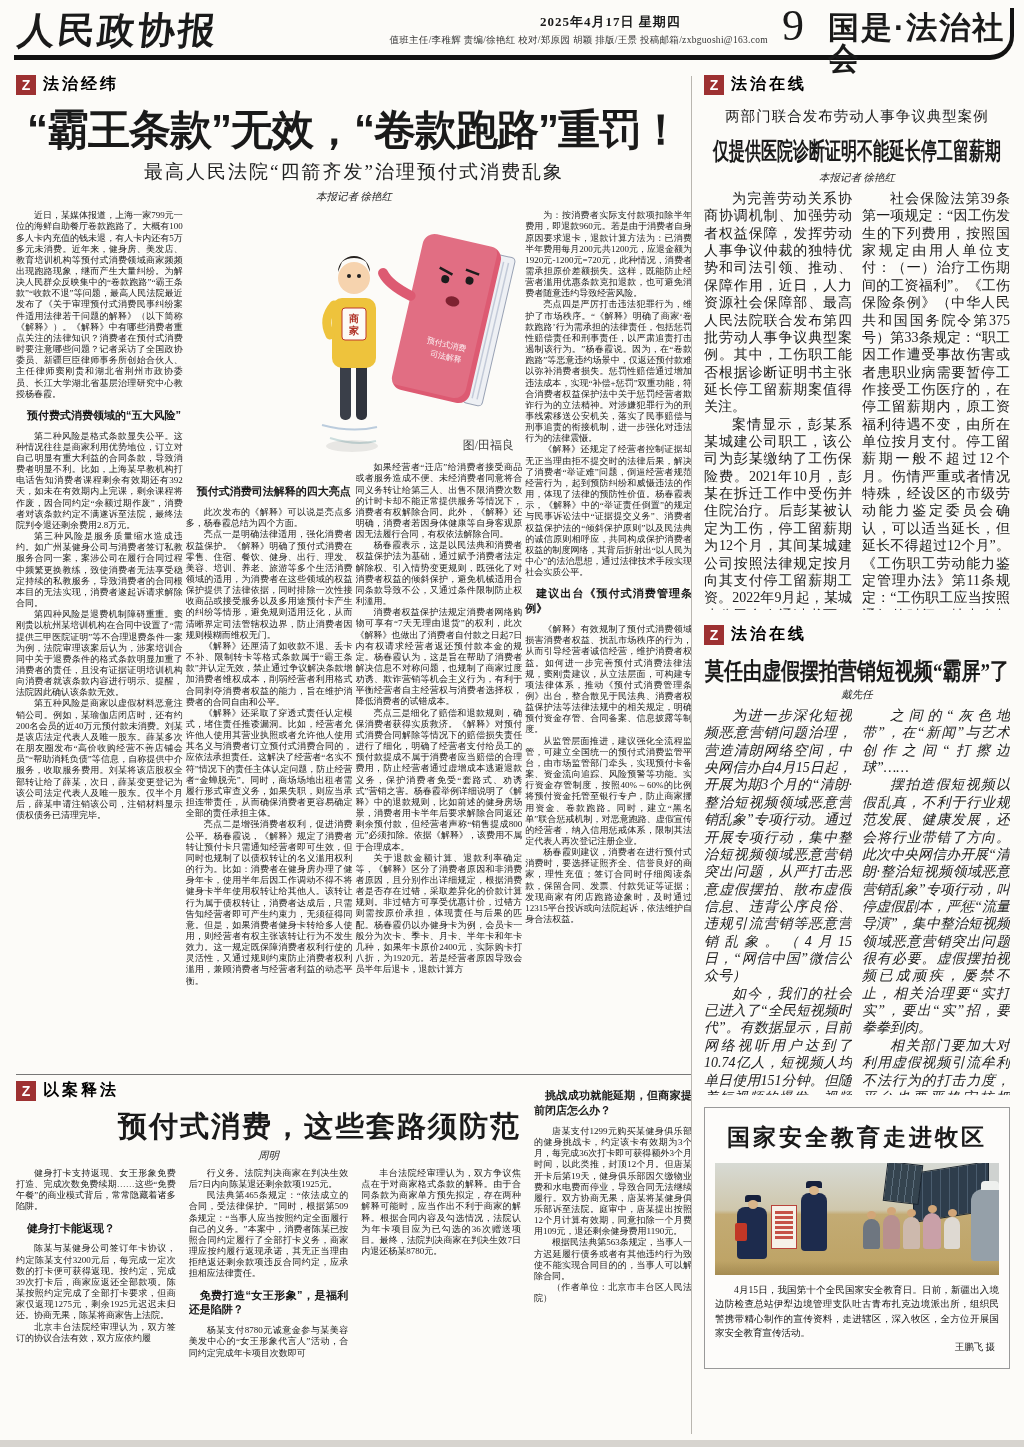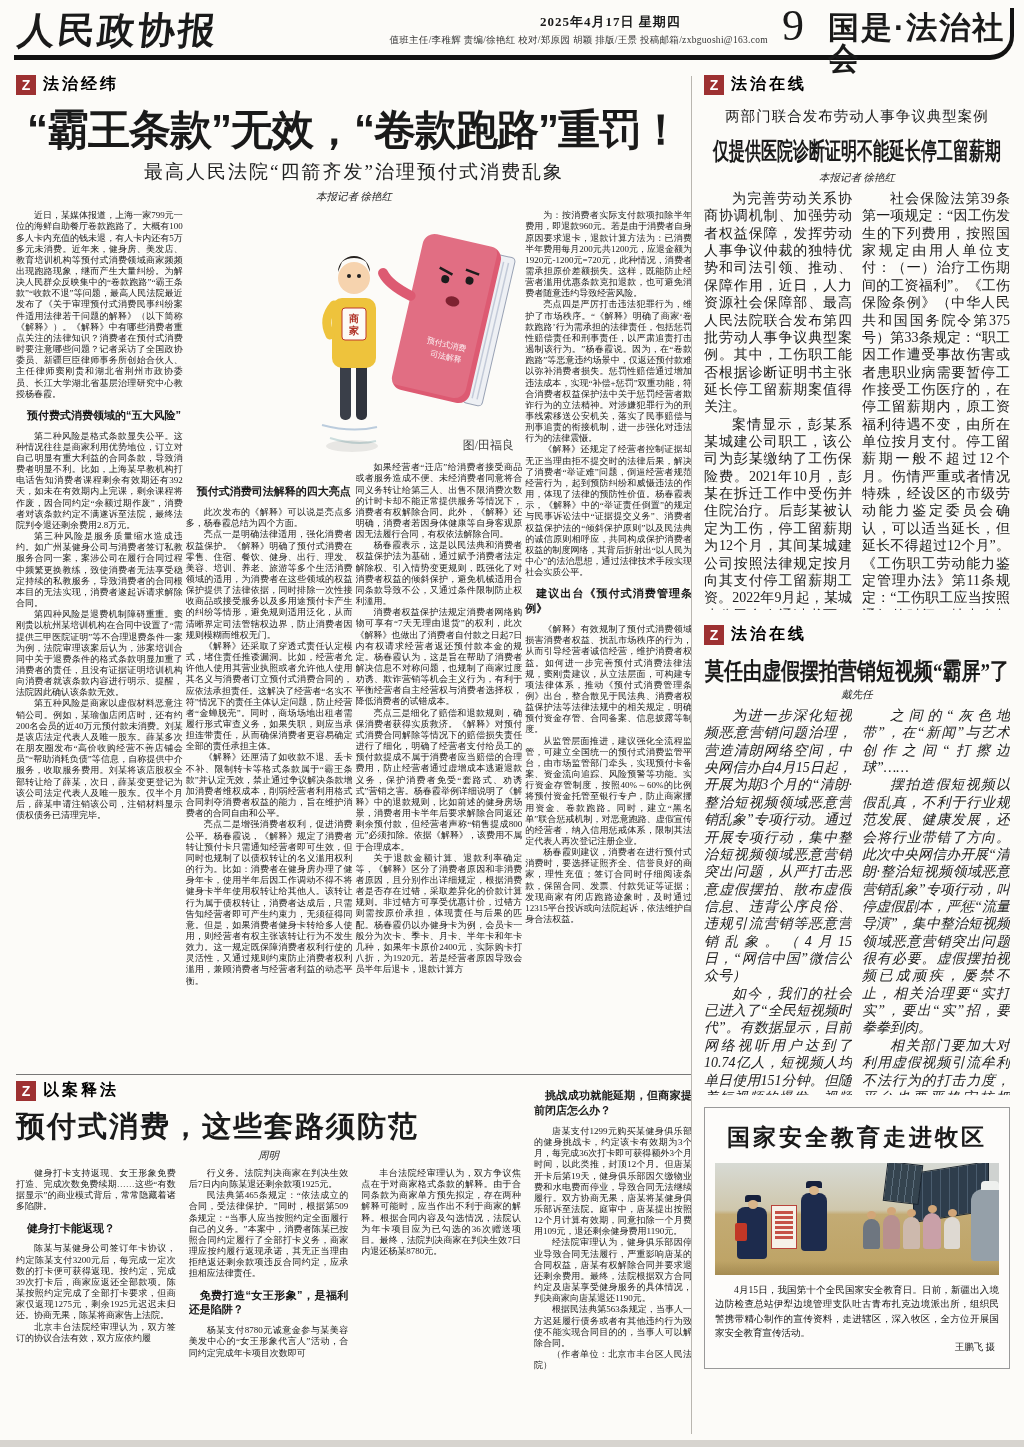--- a/index.html
+++ b/index.html
@@ -26,21 +26,21 @@
   .ncol{flex:1;overflow:hidden;font-size:9px;line-height:1.24;text-align:justify;}
   .sp2{height:266px;}
   .sp3{height:252px;}
   .cartoon{position:absolute;left:296px;top:0;width:212px;height:258px;}
   .cartoon svg{display:block;}
   .cartoon-caption{position:absolute;right:10px;bottom:14px;font-size:12px;color:#444;}
   .left-divider{border-top:1px solid #777;margin:8px 0 5px;}
   
   .case-sec{display:flex;gap:13px;}
   .case-left{flex:1;min-width:0;}
-  .case-headline{font:700 29px/1.2 "Liberation Serif",serif;text-align:left;letter-spacing:2px;margin:8px 0 2px;white-space:nowrap;}
+  .case-headline{font:700 29px/1.2 "Liberation Serif",serif;text-align:right;letter-spacing:2px;margin:8px 0 2px;white-space:nowrap;}
   .case-cols{display:flex;gap:13px;height:232px;overflow:hidden;font-size:9px;line-height:1.24;text-align:justify;}
   .case-col{flex:1;overflow:hidden;}
   .case-col4{width:158px;flex:none;height:328px;overflow:hidden;font-size:9px;line-height:1.24;text-align:justify;}
   
   .vdivider{position:absolute;left:691px;top:76px;height:1358px;width:1px;background:#b9b6b0;}
   .sidebar{position:absolute;left:704px;top:74px;width:306px;}
   .kicker{text-align:center;font:400 14.5px "Liberation Serif",serif;letter-spacing:1px;margin:12px 0 0;}
   .a1-headline{font:900 16px "Liberation Serif",serif;text-align:center;white-space:nowrap;transform:scaleY(1.5);transform-origin:center top;margin:10px 0 0;height:30px;}
   .scols{display:flex;gap:10px;overflow:hidden;font-size:14px;line-height:1.24;text-align:justify;}
   .scol{flex:1;overflow:hidden;}
@@ -112,22 +112,22 @@
           <p class="para">第三种风险是服务质量缩水造成违约。如广州某健身公司与消费者签订私教服务合同一案，案涉公司在履行合同过程中频繁更换教练，致使消费者无法享受稳定持续的私教服务，导致消费者的合同根本目的无法实现，消费者遂起诉请求解除合同。</p>
           <p class="para">第四种风险是退费机制障碍重重。窦刚贵以杭州某培训机构在合同中设置了“需提供三甲医院证明”等不合理退费条件一案为例，法院审理该案后认为，涉案培训合同中关于退费条件的格式条款明显加重了消费者的责任，且没有证据证明培训机构向消费者就该条款内容进行明示、提醒，法院因此确认该条款无效。</p>
           <p class="para">第五种风险是商家以虚假材料恶意注销公司。例如，某瑜伽店闭店时，还有约200名会员的近40万元预付款未消费。刘某是该店法定代表人及唯一股东。薛某多次在朋友圈发布“高价收购经营不善店铺会员”“帮助消耗负债”等信息，自称提供中介服务，收取服务费用。刘某将该店股权全部转让给了薛某，次日，薛某变更登记为该公司法定代表人及唯一股东。仅半个月后，薛某申请注销该公司，注销材料显示债权债务已清理完毕。</p>
         </div>
       <div class="ncol">
         <div class="sp2"></div>
         <div>
             <div class="subhead">预付式消费司法解释的四大亮点</div>
             <p class="para">此次发布的《解释》可以说是亮点多多，杨春霞总结为四个方面。</p>
             <p class="para">亮点一是明确法律适用，强化消费者权益保护。《解释》明确了预付式消费在零售、住宿、餐饮、健身、出行、理发、美容、培训、养老、旅游等多个生活消费领域的适用，为消费者在这些领域的权益保护提供了法律依据，同时排除一次性接收商品或接受服务以及多用途预付卡产生的纠纷等情形，避免规则适用泛化，从而清晰界定司法管辖权边界，防止消费者因规则模糊而维权无门。</p>
+            <p class="para">《解释》还厘清了如收款不退、丢卡不补、限制转卡等格式条款属于“霸王条款”并认定无效，禁止通过争议解决条款增加消费者维权成本，削弱经营者利用格式合同剥夺消费者权益的能力，旨在维护消费者的合同自由和公平。</p>
             <p class="para">《解释》还采取了穿透式责任认定模式，堵住责任推诿漏洞。比如，经营者允许他人使用其营业执照或者允许他人使用其名义与消费者订立预付式消费合同的，应依法承担责任。这解决了经营者“名实不符”情况下的责任主体认定问题，防止经营者“金蝉脱壳”。同时，商场场地出租者需履行形式审查义务，如果失职，则应当承担连带责任，从而确保消费者更容易确定全部的责任承担主体。</p>
-            <p class="para">《解释》还厘清了如收款不退、丢卡不补、限制转卡等格式条款属于“霸王条款”并认定无效，禁止通过争议解决条款增加消费者维权成本，削弱经营者利用格式合同剥夺消费者权益的能力，旨在维护消费者的合同自由和公平。</p>
             <p class="para">亮点二是增强消费者权利，促进消费公平。杨春霞说，《解释》规定了消费者转让预付卡只需通知经营者即可生效，但同时也规制了以债权转让的名义滥用权利的行为。比如：消费者在健身房办理了健身年卡，使用半年后因工作调动不得不将健身卡半年使用权转让给其他人。该转让行为属于债权转让，消费者达成后，只需告知经营者即可产生约束力，无须征得同意。但是，如果消费者健身卡转给多人使用，则经营者有权主张该转让行为不发生效力。这一规定既保障消费者权利行使的灵活性，又通过规则约束防止消费者权利滥用，兼顾消费者与经营者利益的动态平衡。</p>
           </div>
       </div>
       <div class="ncol">
         <div class="sp3"></div>
         <div>
             <p class="para">如果经营者“迁店”给消费者接受商品或者服务造成不便、未经消费者同意将合同义务转让给第三人、出售不限消费次数的计时卡却不能正常提供服务等情况下，消费者有权解除合同。此外，《解释》还明确，消费者若因身体健康等自身客观原因无法履行合同，有权依法解除合同。</p>
             <p class="para">杨春霞表示，这是以民法典和消费者权益保护法为基础，通过赋予消费者法定解除权、引入情势变更规则，既强化了对消费者权益的倾斜保护，避免机械适用合同条款导致不公，又通过条件限制防止权利滥用。</p>
             <p class="para">消费者权益保护法规定消费者网络购物可享有“7天无理由退货”的权利，此次《解释》也做出了消费者自付款之日起7日内有权请求经营者返还预付款本金的规定。杨春霞认为，这是旨在帮助了消费者解决信息不对称问题，也规制了商家过度劝诱、欺诈营销等机会主义行为，有利于平衡经营者自主经营权与消费者选择权，降低消费者的试错成本。</p>
             <p class="para">亮点三是细化了赔偿和退款规则，确保消费者获得实质救济。《解释》对预付式消费合同解除等情况下的赔偿损失责任进行了细化，明确了经营者支付给员工的预付款提成不属于消费者应当赔偿的合理费用，防止经营者通过虚增成本逃避退款义务，保护消费者免受“套路式、劝诱式”营销之害。杨春霞举例详细说明了《解释》中的退款规则，比如前述的健身房场景，消费者用卡半年后要求解除合同返还剩余预付款，但经营者声称“销售提成800元”必须扣除。依据《解释》，该费用不属于合理成本。</p>
@@ -186,40 +186,39 @@
     <div class="case-sec">
       <div class="case-left">
         <div class="badge-row">
           <div class="zbox">Z</div>
           <div class="badge-label">以案释法</div>
         </div>
         <div class="case-headline">预付式消费，这些套路须防范</div>
         <div class="byline">周明</div>
         <div class="case-cols">
           <div class="case-col">
-              <p class="para">健身打卡支持返现、女王形象免费打造、完成次数免费续期……这些“有数据显示”的商业模式背后，常常隐藏着诸多陷阱。</p>
+              <p class="para">健身打卡支持返现、女王形象免费打造、完成次数免费续期……这些“免费午餐”的商业模式背后，常常隐藏着诸多陷阱。</p>
               <div class="subhead">健身打卡能返现？</div>
               <p class="para">陈某与某健身公司签订年卡协议，约定陈某支付3200元后，每完成一定次数的打卡便可获得返现。按约定，完成39次打卡后，商家应返还全部款项。陈某按照约定完成了全部打卡要求，但商家仅返现1275元，剩余1925元迟迟未归还。协商无果，陈某将商家告上法院。</p>
               <p class="para">北京丰台法院经审理认为，双方签订的协议合法有效，双方应依约履</p>
             </div>
           <div class="case-col">
               <p class="para">行义务。法院判决商家在判决生效后7日内向陈某退还剩余款项1925元。</p>
               <p class="para">民法典第465条规定：“依法成立的合同，受法律保护。”同时，根据第509条规定：“当事人应当按照约定全面履行自己的义务。”本案中，消费者陈某已按照合同约定履行了全部打卡义务，商家理应按约履行返现承诺，其无正当理由拒绝返还剩余款项违反合同约定，应承担相应法律责任。</p>
               <div class="subhead">免费打造“女王形象”，是福利还是陷阱？</div>
               <p class="para">杨某支付8780元诚意金参与某美容美发中心的“女王形象代言人”活动，合同约定完成年卡项目次数即可</p>
             </div>
           <div class="case-col">
               <p class="para">丰台法院经审理认为，双方争议焦点在于对商家格式条款的解释。由于合同条款为商家单方预先拟定，存在两种解释可能时，应当作出不利于商家的解释。根据合同内容及勾选情况，法院认为年卡项目应为已勾选的36次赠送项目。最终，法院判决商家在判决生效7日内退还杨某8780元。</p>
             </div>
         </div>
       </div>
       <div class="case-col4">
           <div class="subhead">挑战成功就能延期，但商家提前闭店怎么办？</div>
           <p class="para">唐某支付1299元购买某健身俱乐部的健身挑战卡，约定该卡有效期为3个月，每完成36次打卡即可获得额外3个月时间，以此类推，封顶12个月。但唐某开卡后第19天，健身俱乐部因欠缴物业费和水电费而停业，导致合同无法继续履行。双方协商无果，唐某将某健身俱乐部诉至法院。庭审中，唐某提出按照12个月计算有效期，同意扣除一个月费用109元，退还剩余健身费用1190元。</p>
-          <p class="para">经法院审理认为，健身俱乐部因停业导致合同无法履行，严重影响唐某的合同权益，唐某有权解除合同并要求退还剩余费用。最终，法院根据双方合同约定及唐某享受健身服务的具体情况，判决商家向唐某退还1190元。</p>
           <p class="para">根据民法典第563条规定，当事人一方迟延履行债务或者有其他违约行为致使不能实现合同目的的，当事人可以解除合同。</p>
           <p class="para">（作者单位：北京市丰台区人民法院）</p>
         </div>
     </div>
   </div>
 
   <div class="vdivider"></div>
 
   <div class="sidebar">
 

